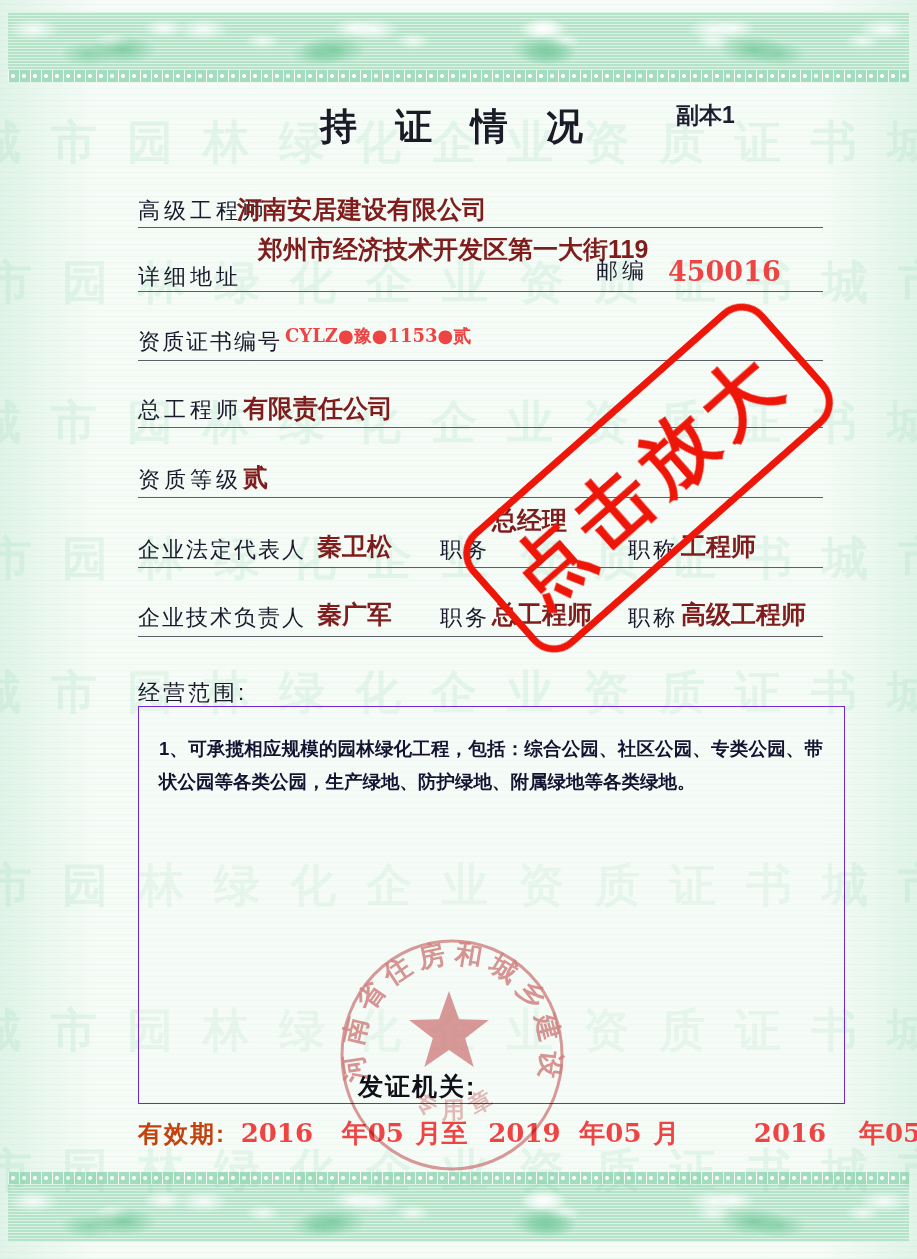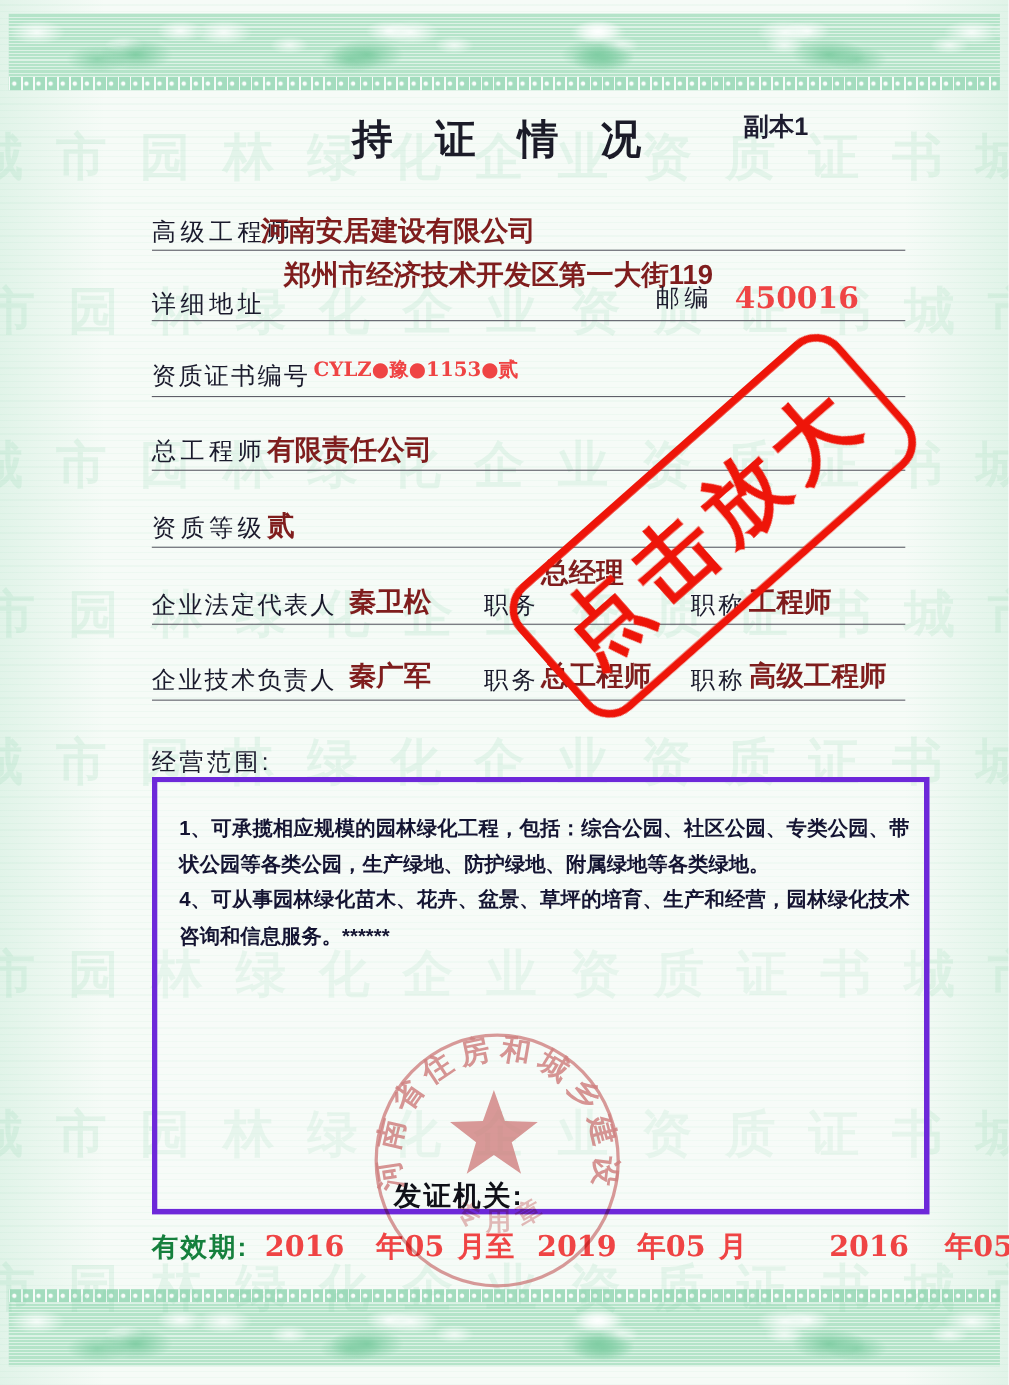--- a/index.html
+++ b/index.html
@@ -68,38 +68,38 @@
   
   .lbl { position:absolute; font-size:22px; letter-spacing:4px; color:#1a1a2c; font-weight:500; white-space:nowrap; }
   .lbl.tight { letter-spacing:2px; }
   .val { position:absolute; font-size:25px; font-weight:bold; color:#7f1d1d; white-space:nowrap; }
   .num { font-family:"DejaVu Serif","Liberation Serif",serif; font-weight:bold; color:#ef4444; }
   .rule { position:absolute; left:138px; width:685px; border-top:1.6px solid #5e5e68; }
 
   
   .scope-box {
     position:absolute; left:138px; top:706px; width:707px; height:398px;
-    border:5px solid #6d28d9; background:rgba(255,255,255,.15);
+    border:1px solid #6d28d9; background:rgba(255,255,255,.15);
   }
   .scope-text {
     position:absolute; left:20px; top:26px; width:664px;
     font-size:18.5px; font-weight:bold; color:#141432; line-height:32.5px;
     text-align:justify;
   }
   .issuer {
     position:absolute; left:358px; top:1070px;
     font-size:25px; font-weight:bold; letter-spacing:2px; color:#101018;
   }
 
   
   .validity {
     position:absolute; left:138px; top:1116px; white-space:nowrap;
     font-size:24px; color:#1c1c38;
   }
-  .validity .vlbl { font-weight:bold; letter-spacing:2px; color:#15803d; }
+  .validity .vlbl { font-weight:bold; letter-spacing:2px; color:#c2410c; }
   .validity .num { font-size:26px; }
   .validity span { display:inline-block; }
 
   
   .zoom-stamp {
     position:absolute; left:452px; top:402px; width:392px; height:152px;
     border:7px solid #ee1509; border-radius:30px;
     transform:rotate(-41.5deg);
     display:flex; align-items:center; justify-content:center;
     z-index:6; cursor:pointer; background:transparent;
@@ -176,21 +176,20 @@
     <span class="lbl" style="left:440px; top:603px; letter-spacing:3px">职务</span>
     <span class="val" style="left:492px; top:598px">总工程师</span>
     <span class="lbl" style="left:628px; top:603px; letter-spacing:3px">职称</span>
     <span class="val" style="left:681px; top:598px">高级工程师</span>
     <div class="rule" style="top:636px"></div>
 
     <span class="lbl" style="left:138px; top:678px; letter-spacing:3px">经营范围:</span>
     <div class="scope-box">
       <div class="scope-text">
         <p>1、可承揽相应规模的园林绿化工程，包括：综合公园、社区公园、专类公园、带状公园等各类公园，生产绿地、防护绿地、附属绿地等各类绿地。</p>
-        <p>4、可从事园林绿化苗木、花卉、盆景、草坪的培育、生产和经营，园林绿化技术咨询和信息服务。******</p>
       </div>
     </div>
     <div class="issuer">发证机关:</div>
 
     <div class="validity">
       <span class="vlbl">有效期:</span>
       <span class="num" style="margin-left:8px">2016</span>
       <span class="num" style="margin-left:22px">年05</span>
       <span class="num" style="margin-left:5px">月至</span>
       <span class="num" style="margin-left:14px">2019</span>

